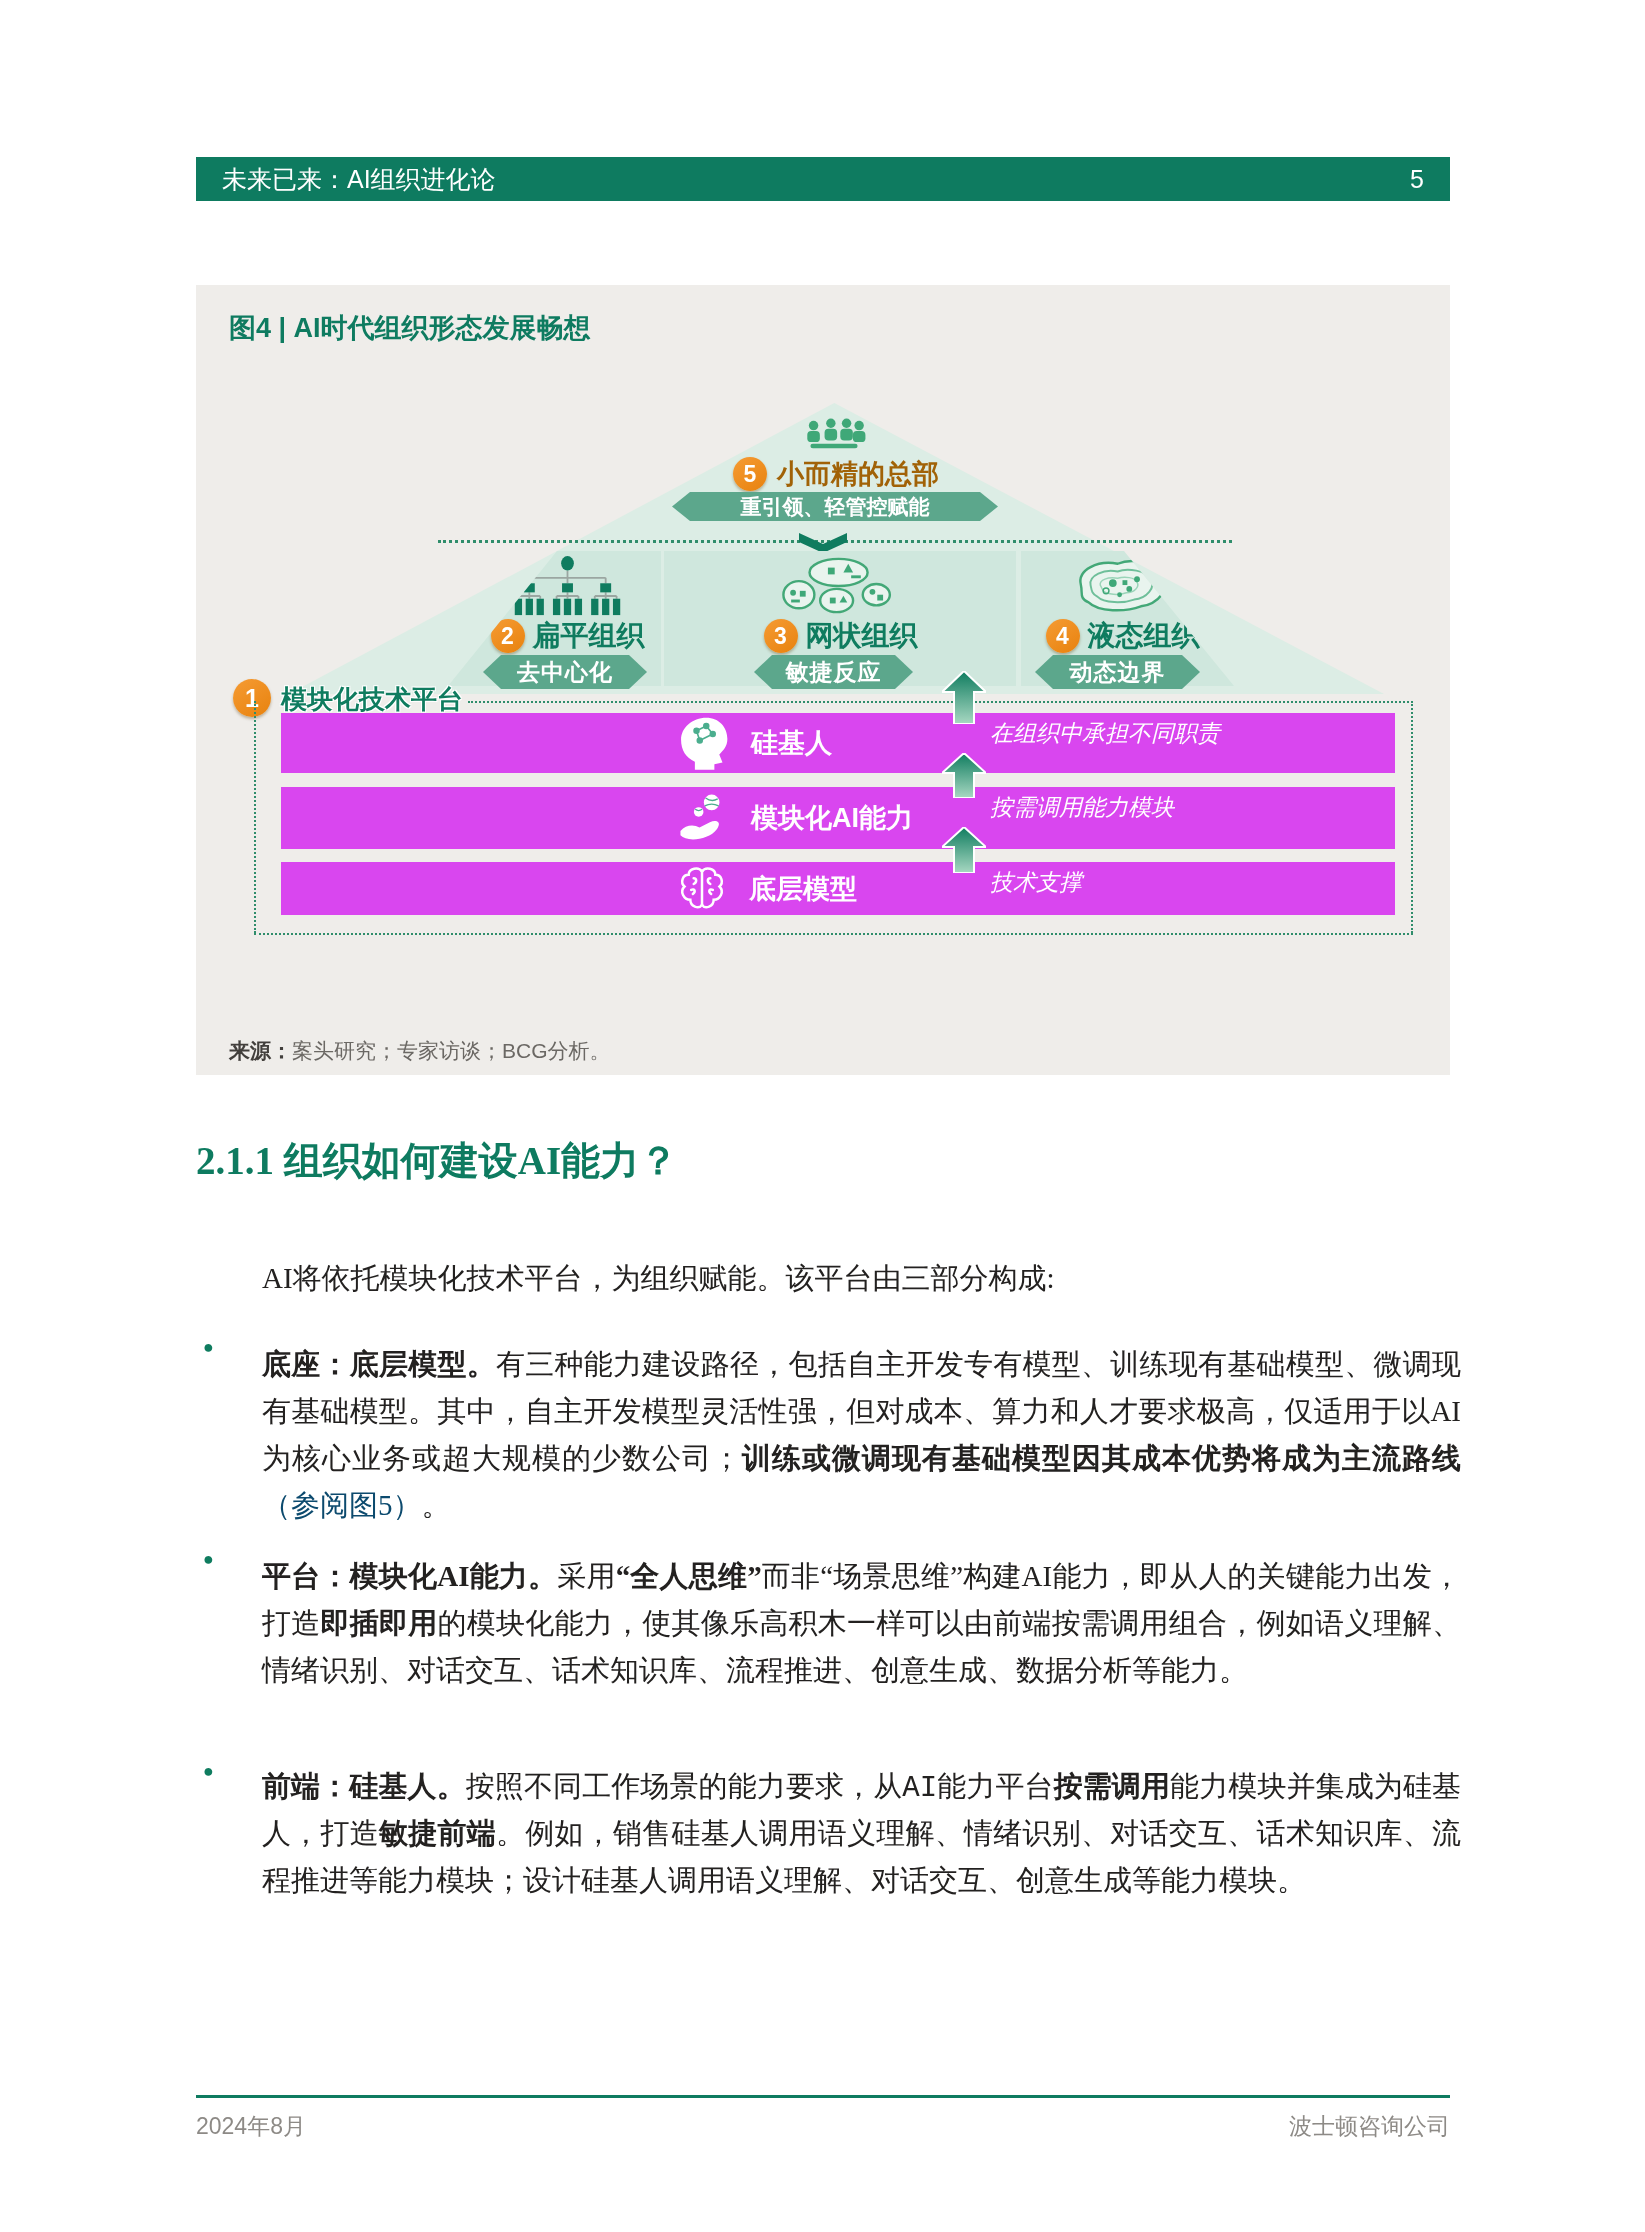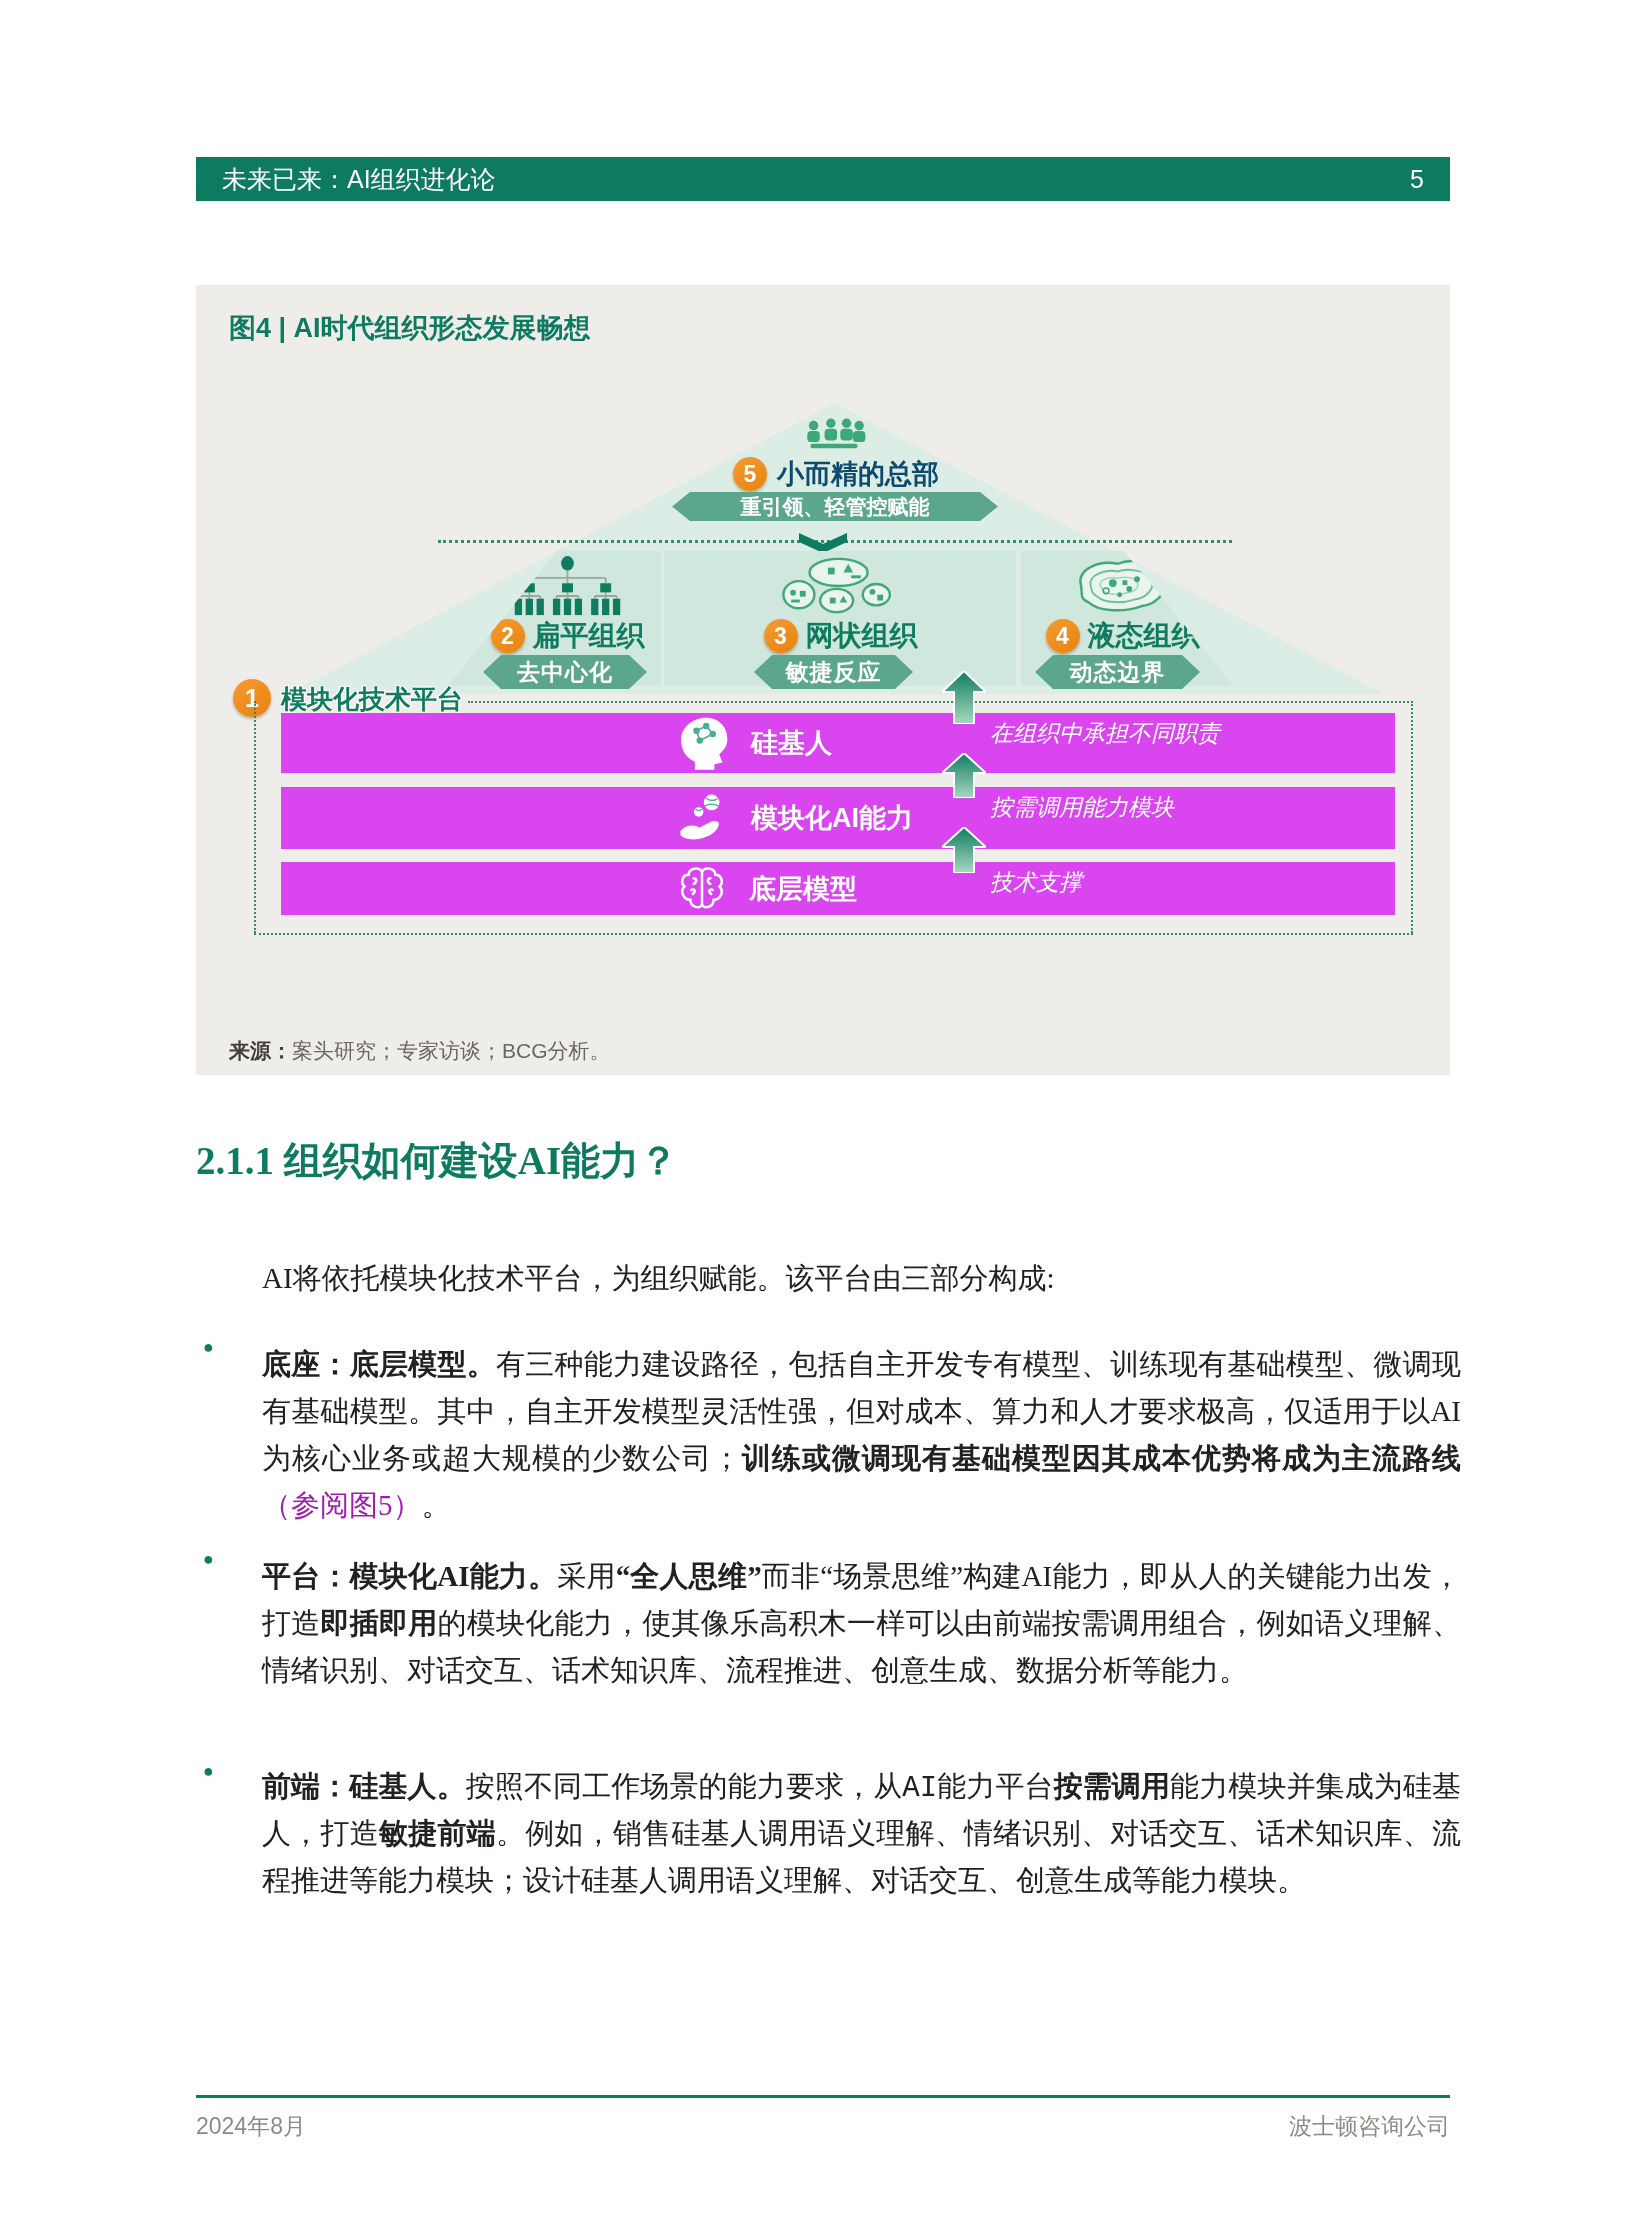--- a/index.html
+++ b/index.html
@@ -18,21 +18,21 @@
   .dotted-sep{position:absolute;left:438px;top:540px;width:794px;height:0;border-top:3px dotted #2F8D6B;}
   .chevron{position:absolute;left:799px;top:533px;width:48px;height:20px;background:#0F7C5F;
            clip-path:polygon(0 0,50% 55%,100% 0,100% 45%,50% 100%,0 45%);}
   
   .apex-icon{position:absolute;left:801px;top:415px;}
   .apex-row{position:absolute;left:655px;top:456px;width:362px;height:36px;display:flex;
             align-items:center;justify-content:center;gap:10px;}
   .numcircle{display:flex;align-items:center;justify-content:center;width:34px;height:34px;min-width:34px;
              border-radius:50%;background:linear-gradient(145deg,#F59B33,#E8820E);color:#fff;
              font-size:23px;font-weight:bold;box-shadow:0 2px 3px rgba(90,60,10,.35);}
-  .diag-title{font-size:27px;font-weight:bold;color:#0c4a6e;}
+  .diag-title{font-size:27px;font-weight:bold;color:#a16207;}
   .banner{position:absolute;background:#5CA78C;color:#fff;font-weight:bold;display:flex;
           align-items:center;justify-content:center;
           clip-path:polygon(18px 0,calc(100% - 18px) 0,100% 50%,calc(100% - 18px) 100%,18px 100%,0 50%);}
   .apex-banner{left:672px;top:492px;width:326px;height:29px;font-size:21px;}
   
   .panel{position:absolute;top:551px;height:135px;background:#CFE7DD;}
   .panel-left{left:448px;width:213px;clip-path:polygon(109px 0,213px 0,213px 135px,0 135px);}
   .panel-center{left:664px;width:352px;}
   .panel-right{left:1021px;width:213px;clip-path:polygon(0 0,103px 0,213px 135px,0 135px);}
   .pcontent{position:absolute;top:0;height:100%;width:229px;display:flex;flex-direction:column;
@@ -65,21 +65,21 @@
   .arrowC{top:827px;height:46px;}
   
   .source{position:absolute;left:229px;top:1037px;font-size:21px;color:#6B6864;}
   .source b{color:#423F3C;}
   
   .sec-heading{position:absolute;left:196px;top:1134px;font-size:39px;font-weight:bold;color:#0E7B60;
                font-family:"Liberation Serif","DejaVu Serif",serif;}
   .body-par{position:absolute;left:246px;width:1199px;font-size:29px;line-height:47px;color:#232120;
             text-align:justify;font-family:"Liberation Serif","DejaVu Serif",serif;margin:16px;}
   .seg-b{font-weight:bold;}
-  .seg-g{color:#a21caf;}
+  .seg-g{color:#0c4a6e;}
   .intro{top:1239px;}
   .par1{top:1325px;}
   .par2{top:1537px;}
   .par3{top:1749px;font-family:Liberation Mono, monospace;}
   .bullet-dot{position:absolute;left:203px;font-size:18px;color:#0F7C5F;}
   .dot1{top:1337px;}
   .dot2{top:1549px;}
   .dot3{top:1761px;}
   
   .footer-line{position:absolute;left:196px;top:2095px;width:1254px;height:3px;background:#0E7B60;}

